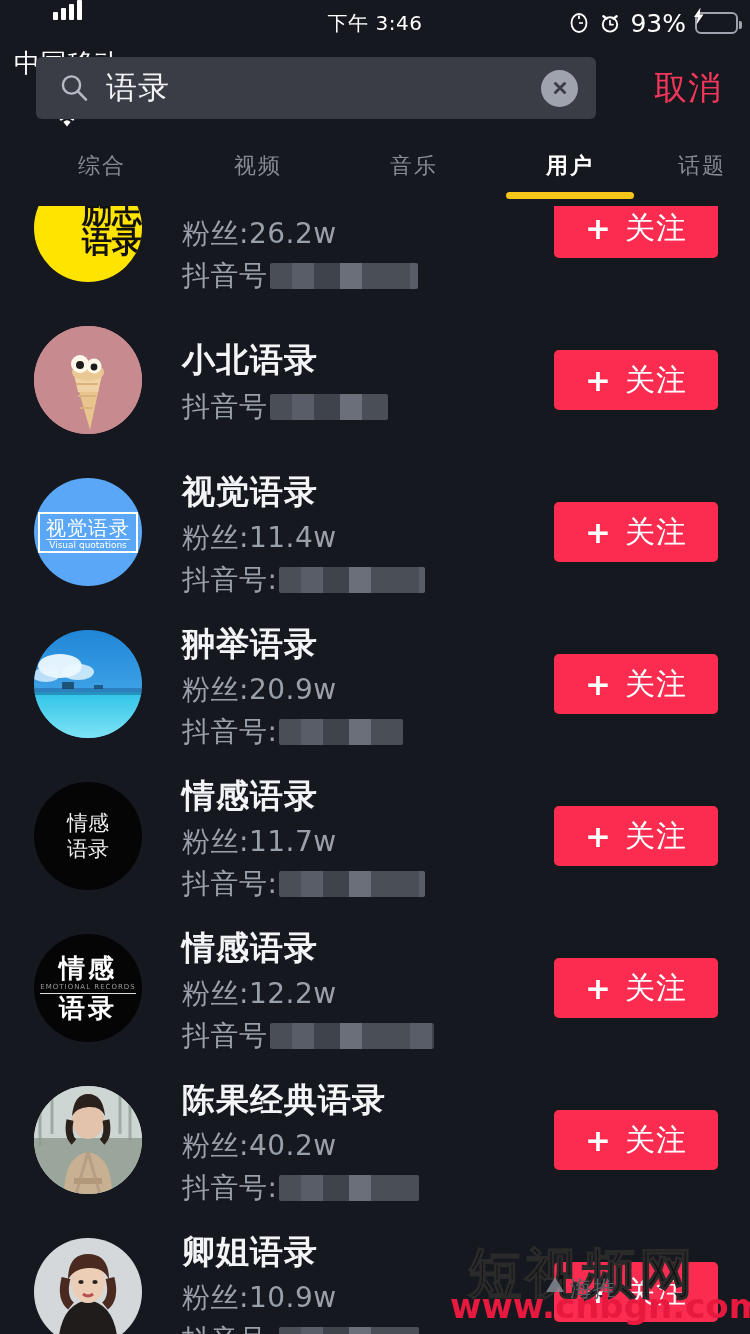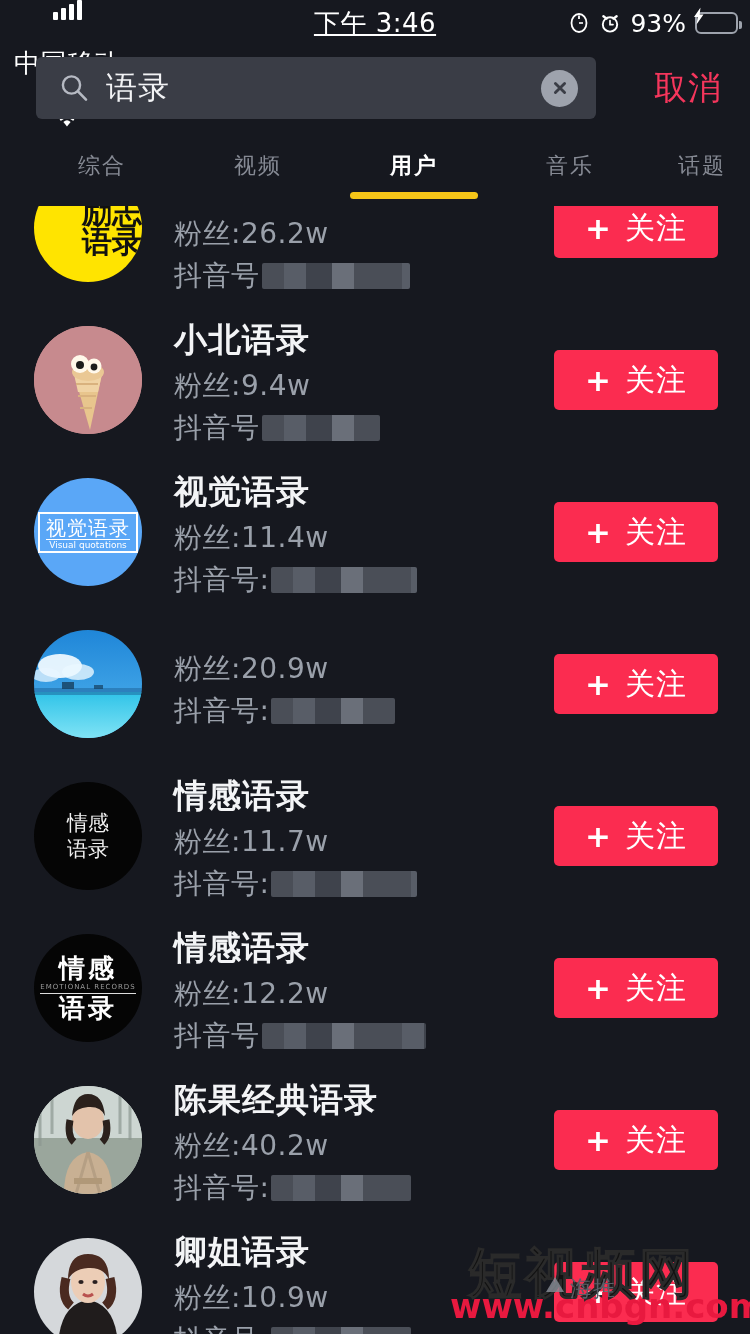--- a/index.html
+++ b/index.html
@@ -20,21 +20,21 @@
   .sb-left{ position:absolute; left:14px; top:0; height:46px; display:flex; align-items:center; gap:26px;flex-direction:column;}
   .sig{ display:flex; align-items:flex-end; gap:3px; height:21px;}
   .sig i{ display:block; width:5px; background:#fff; border-radius:1px;}
   .sig i:nth-child(1){height:8px}
   .sig i:nth-child(2){height:12px}
   .sig i:nth-child(3){height:16px}
   .sig i:nth-child(4){height:20px}
   .carrier{ font-size:26px; font-weight:400; letter-spacing:.5px;}
   .wifi{ width:28px; height:22px; display:block;}
   .sb-center{ position:absolute; left:0; right:0; top:0; height:46px; display:flex; align-items:center; justify-content:center;}
-  .sb-time{ font-size:26px; letter-spacing:.5px;text-decoration:underline;}
+  .sb-time{ font-size:20px; letter-spacing:.5px;}
   .sb-right{ position:absolute; right:12px; top:0; height:46px; display:flex; align-items:center; gap:9px;}
   .lockrot{ width:22px;height:22px;display:block;}
   .alarm{ width:22px;height:22px;display:block;}
   .batt-pct{ font-size:25px; letter-spacing:0px;}
   .batt{ position:relative; width:43px; height:22px; border:2px solid #9ea3ad; border-radius:6px; padding:2px;}
   .batt:after{ content:""; position:absolute; right:-6px; top:7px; width:3px; height:8px; background:#9ea3ad; border-radius:0 2px 2px 0;}
   .batt-fill{ width:100%; height:100%; background:#2fd157; border-radius:3px; position:relative;}
   .bolt{ position:absolute; left:50%; top:50%; transform:translate(-50%,-50%); width:13px; height:17px;}
 
   
@@ -83,21 +83,21 @@
   }
   .list-inner{ position:relative; margin-top:-54px; }
   .row{
     position:relative; height:152px; display:flex; align-items:center;
     padding:0 0 0 34px;
   }
   .avatar{
     flex:0 0 108px; width:108px; height:108px; border-radius:50%;
     overflow:hidden; position:relative; background:#2a2d35;
   }
-  .info{ flex:1; margin-left:32px; padding-top:2px; min-width:0;}
+  .info{ flex:1; margin-left:40px; padding-top:2px; min-width:0;}
   .uname{ color:#f3f4f6; font-size:33px; font-weight:bold; letter-spacing:1px; line-height:1.25; white-space:nowrap;}
   .fans{ color:#9aa0aa; font-size:28px; margin-top:11px; letter-spacing:.5px; line-height:1.1;}
   .idline{ color:#9aa0aa; font-size:28px; margin-top:11px; display:flex; align-items:center; letter-spacing:.5px; line-height:1.1;}
   .mosaic{
     display:inline-block; height:26px; margin-left:2px;
     background:
       repeating-linear-gradient(90deg,#4a4e57 0 22px,#585d67 22px 44px,#3f434c 44px 70px,#6a6f79 70px 92px,#4a4e57 92px 118px);
     border-radius:2px;
   }
   .follow-btn{
@@ -211,22 +211,22 @@
           <path d="M7 7 L17 17 M17 7 L7 17" stroke="#3a3d46" stroke-width="3.1" stroke-linecap="round"></path>
         </svg>
       </span>
     </div>
     <div class="cancel-btn">取消</div>
   </div>
 
   <div class="tabs">
     <div class="tab t0"><span>综合</span></div>
     <div class="tab t1"><span>视频</span></div>
+    <div class="tab t3"><span>音乐</span></div>
     <div class="tab t2 active"><span>用户</span><span class="underline"></span></div>
-    <div class="tab t3"><span>音乐</span></div>
     <div class="tab t4"><span>话题</span></div>
 
   </div>
 
   <div class="list">
     <div class="list-inner">
 
       <div class="row">
         <div class="avatar av-yellow">
           <span><span>励志</span><br><span>语录</span></span>
@@ -254,21 +254,20 @@
             <ellipse cx="54" cy="46" rx="16" ry="9" fill="#eac894"></ellipse>
             <circle cx="46" cy="38" r="9" fill="#fff8ea"></circle>
             <circle cx="60" cy="40" r="7.5" fill="#fff8ea"></circle>
             <circle cx="46" cy="39" r="4" fill="#1c1c1c"></circle>
             <circle cx="60" cy="41" r="3.4" fill="#1c1c1c"></circle>
             <path d="M42 58 h22 M44 70 h18 M46 82 h12" stroke="#d9b27e" stroke-width="2" fill="none"></path>
           </svg>
         </div>
         <div class="info">
           <div class="uname">小北语录</div>
-          <div class="fans">粉丝:9.4w</div>
           <div class="idline">
             <span>抖音号</span>
             <span class="mosaic" style="width:118px"></span>
           </div>
         </div>
         <div class="follow-btn">
           <span class="plus">+</span>
           <span>关注</span>
         </div>
       </div>
@@ -311,20 +310,21 @@
             <rect y="62" width="108" height="46" fill="url(#sea)"></rect>
             <ellipse cx="26" cy="36" rx="22" ry="12" fill="#f3fbff" opacity=".92"></ellipse>
             <ellipse cx="44" cy="42" rx="16" ry="8" fill="#eaf7ff" opacity=".8"></ellipse>
             <ellipse cx="12" cy="45" rx="14" ry="7" fill="#e8f6ff" opacity=".75"></ellipse>
             <rect y="58" width="108" height="7" fill="#1b5f96" opacity=".5"></rect>
             <rect x="28" y="52" width="12" height="7" fill="#163f5e" opacity=".8"></rect>
             <rect x="60" y="55" width="9" height="4" fill="#163f5e" opacity=".7"></rect>
           </svg>
         </div>
         <div class="info">
+          <div class="uname">翀举语录</div>
           <div class="fans">粉丝:20.9w</div>
           <div class="idline">
             <span>抖音号:</span>
             <span class="mosaic" style="width:124px"></span>
           </div>
         </div>
         <div class="follow-btn">
           <span class="plus">+</span>
           <span>关注</span>
         </div>

